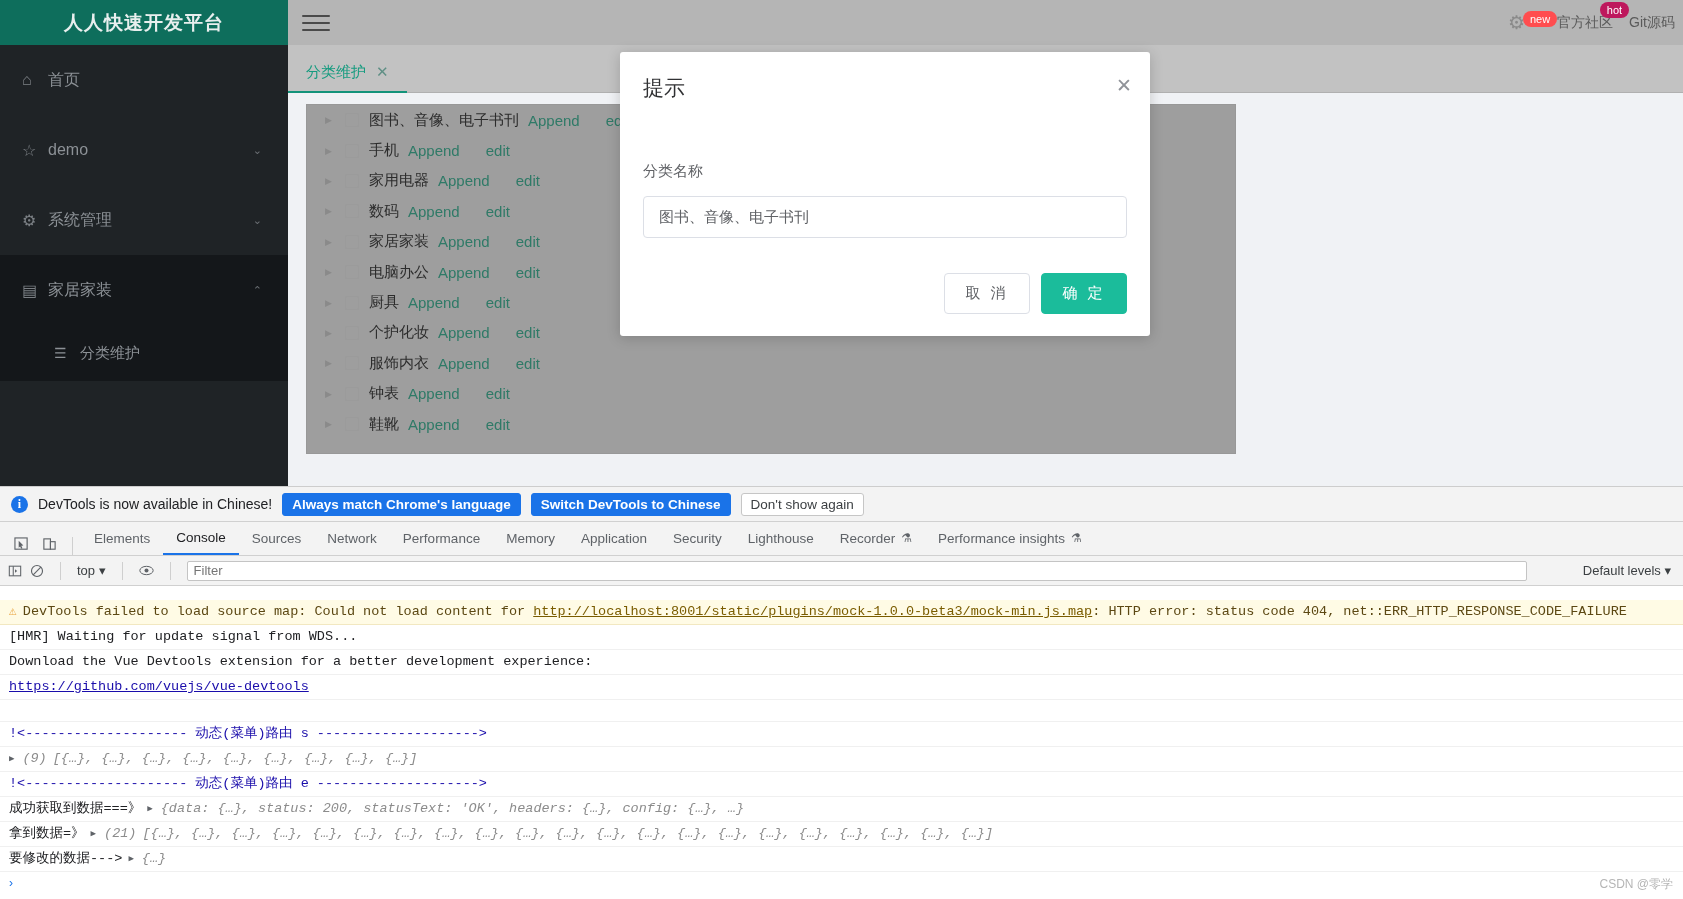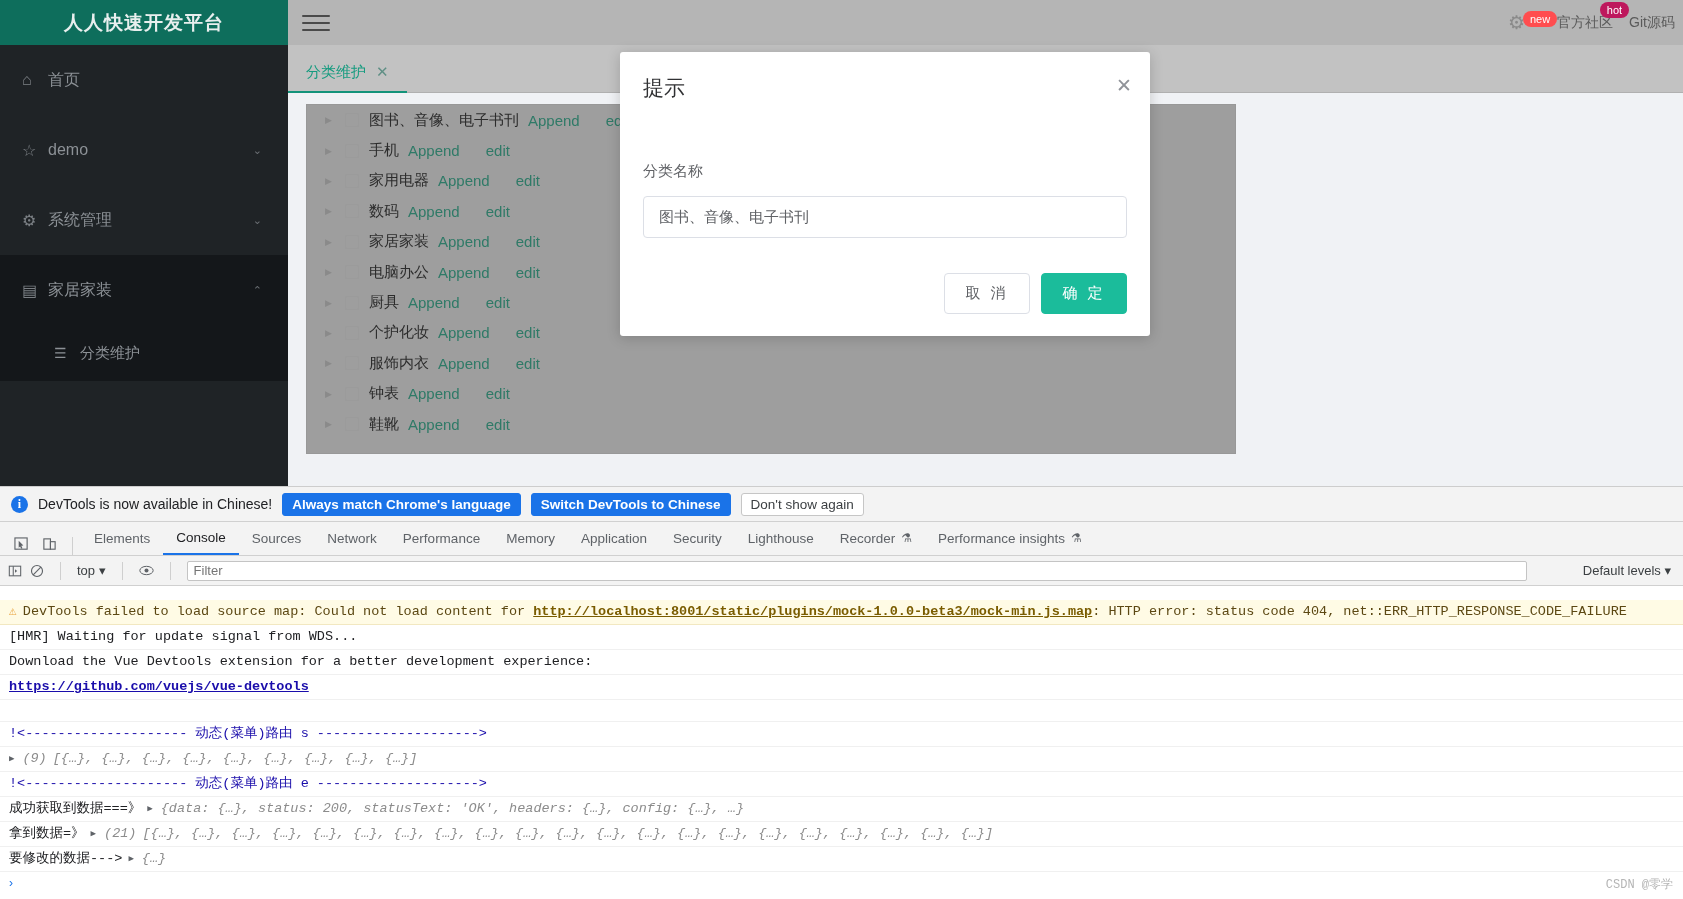--- a/index.html
+++ b/index.html
@@ -189,30 +189,30 @@
   #console-body { position: absolute; top: 113px; left: 0; right: 0; bottom: 0; overflow: hidden; }
   .con-row {
     display: flex; align-items: flex-start; gap: 6px;
     padding: 3px 0 3px 9px; font-family: "Liberation Mono", monospace;
     font-size: 13.5px; line-height: 18px; color: #202124;
     border-bottom: 1px solid #f0f0f0; white-space: nowrap;
   }
   .con-row.warn { background: #fffbe5; border-bottom-color: #f2e8c1; color: #5c4813; }
   .con-row.blank { border-bottom: 1px solid #f0f0f0; height: 22px; }
   .warn-ico { color: #e8a33d; font-size: 13px; }
-  .con-link { color: #7a5c00; text-decoration: underline; font-weight: bold; }
+  .con-link { color: #7a5c00; text-decoration: underline; }
   .con-link.blue { color: #1a0dab; text-decoration: underline; }
   .arrow-tri { color: #5f6368; font-size: 9px; margin-right: 2px; }
   .blue-txt { color: #1a0dab; }
   .gray-it { color: #8c8c8c; font-style: italic; }
   .prompt-row { display: flex; align-items: center; padding: 4px 0 4px 9px; color: #1a73e8; font-size: 12px; }
 
   #watermark {
     position: absolute; right: 10px; bottom: 6px; font-size: 12px; color: #b5b5b5;
-    font-family: Liberation Mono, monospace;
+    font-family: Liberation Sans, sans-serif;
   }
 </style>
 </head>
 <body>
 
 <div id="app-region">
 
   <div id="sidebar">
     <div id="brand">人人快速开发平台</div>
 

